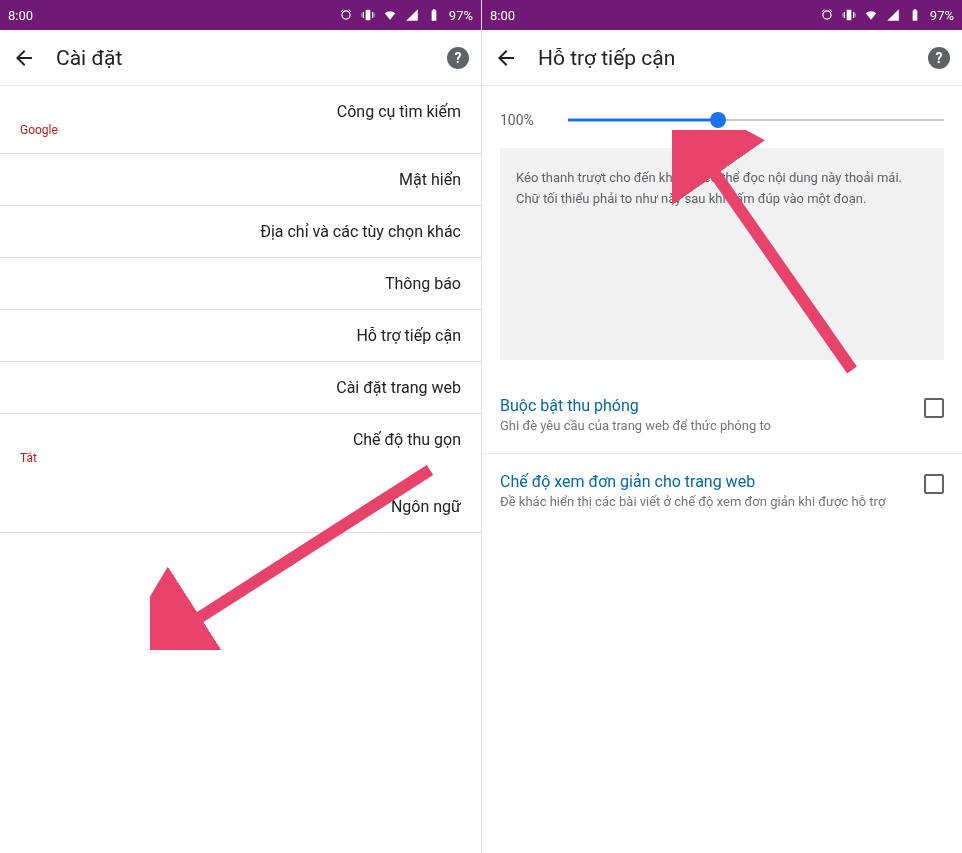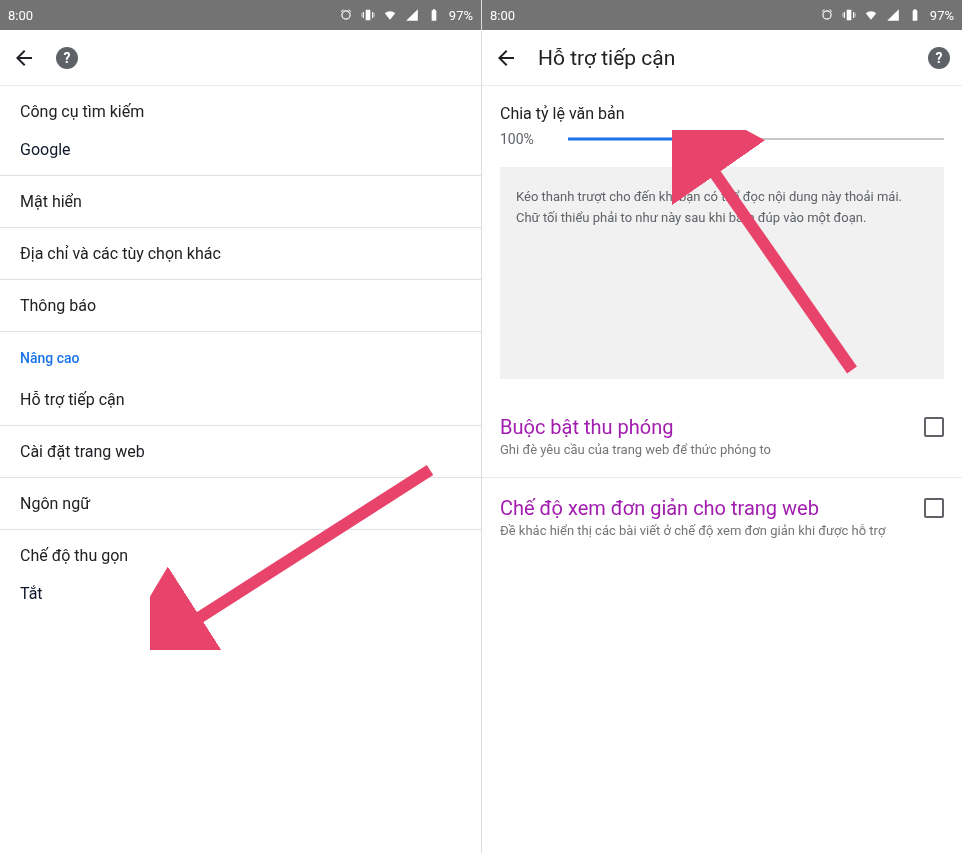--- a/index.html
+++ b/index.html
@@ -13,21 +13,21 @@
   .pane {
     width: 481px;
     height: 853px;
     background: #fff;
     position: relative;
     overflow: hidden;
   }
   .pane + .pane { border-left: 1px solid #ddd; }
   .status-bar {
     height: 30px;
-    background: #737373;
+    background: #701a75;
     color: #fff;
     display: flex;
     align-items: center;
     justify-content: space-between;
     padding: 0 8px;
     font-size: 13px;
   }
   .status-right { display: flex; align-items: center; gap: 8px; }
   .status-right svg { width: 14px; height: 14px; fill: #fff; }
   .status-icon { display:inline-flex; align-items:center; }
@@ -46,22 +46,22 @@
     width: 22px; height:22px; border-radius:50%;
     background:#5f6368; color:#fff; display:flex;align-items:center;justify-content:center;
     font-weight:bold; font-size:14px; cursor:pointer;
   }
   .list { }
   .list-row {
     padding: 16px 20px;
     border-bottom: 1px solid #e0e0e0;
     cursor: pointer;
   }
-  .row-title { font-size: 16px; color:#202124; }
-  .row-sub { font-size: 16px; color:#0f172a; margin-top:19px;}
+  .row-title { font-size: 16px; color:#202124;text-align:right; }
+  .row-sub { font-size: 12px; color:#b91c1c; margin-top:2px;}
   .section-label {
     padding: 18px 20px 8px;
     font-size: 14px;
     color:#1a73e8;
     font-weight:500;
   }
   
   .text-scale {
     padding: 18px 18px 8px;
   }
@@ -91,21 +91,21 @@
     background:#f1f1f1;
     padding:20px 16px 150px;
     font-size:13px; color:#5f6368; line-height:1.6;
   }
   .check-row {
     padding:18px 18px;
     display:flex; gap:14px;
     border-bottom:1px solid #e9e9e9;
   }
   .check-row .texts { flex:1; }
-  .check-row .ct { font-size:20px; color:#a21caf;}
+  .check-row .ct { font-size:16px; color:#0369a1;}
   .check-row .cs { font-size:13px; color:#757575; margin-top:2px; line-height:1.4;}
   .checkbox {
     width:20px; height:20px; border:2px solid #5f6368; border-radius:2px;
     flex-shrink:0; margin-top:2px;
   }
   
   .arrow {
     position:absolute; pointer-events:none;
   }
 </style>
@@ -143,49 +143,49 @@
         </span>
       <span>97%</span>
     </div>
   </div>
   <div class="app-bar">
     <div class="back-btn">
       <svg viewBox="0 0 24 24">
           <path d="M20 11H7.8l5.6-5.6L12 4l-8 8 8 8 1.4-1.4L7.8 13H20z"></path>
         </svg>
     </div>
+    <div class="app-title">Cài đặt</div>
     <div class="help-btn">?</div>
   </div>
   <div class="list">
     <div class="list-row">
       <div class="row-title">Công cụ tìm kiếm</div>
       <div class="row-sub">Google</div>
     </div>
     <div class="list-row">
       <div class="row-title">Mật hiển</div>
     </div>
     <div class="list-row">
       <div class="row-title">Địa chỉ và các tùy chọn khác</div>
     </div>
     <div class="list-row">
       <div class="row-title">Thông báo</div>
     </div>
-    <div class="section-label">Nâng cao</div>
     <div class="list-row">
       <div class="row-title">Hỗ trợ tiếp cận</div>
     </div>
     <div class="list-row">
       <div class="row-title">Cài đặt trang web</div>
-    </div>
-    <div class="list-row">
-      <div class="row-title">Ngôn ngữ</div>
     </div>
     <div class="list-row" style="border-bottom:none">
       <div class="row-title">Chế độ thu gọn</div>
       <div class="row-sub">Tắt</div>
+    </div>
+    <div class="list-row">
+      <div class="row-title">Ngôn ngữ</div>
     </div>
   </div>
 
   <svg class="arrow" style="left:150px; top:460px; width:290px; height:190px;" viewBox="0 0 290 190">
     <defs>
         <marker id="ah1" markerWidth="10" markerHeight="10" refX="2" refY="5" orient="auto">
           <path d="M0 0 L10 5 L0 10 z" fill="#e8436b"></path>
         </marker>
       </defs>
     <line x1="280" y1="10" x2="30" y2="170" stroke="#e8436b" stroke-width="12" marker-end="url(#ah1)"></line>
@@ -228,21 +228,20 @@
     <div class="back-btn">
       <svg viewBox="0 0 24 24">
           <path d="M20 11H7.8l5.6-5.6L12 4l-8 8 8 8 1.4-1.4L7.8 13H20z"></path>
         </svg>
     </div>
     <div class="app-title">Hỗ trợ tiếp cận</div>
     <div class="help-btn">?</div>
   </div>
 
   <div class="text-scale">
-    <div class="ts-title">Chia tỷ lệ văn bản</div>
     <div class="ts-row">
       <div class="ts-val">100%</div>
       <div class="slider">
         <div class="slider-track"></div>
         <div class="slider-fill"></div>
         <div class="slider-thumb"></div>
       </div>
     </div>
   </div>
 

